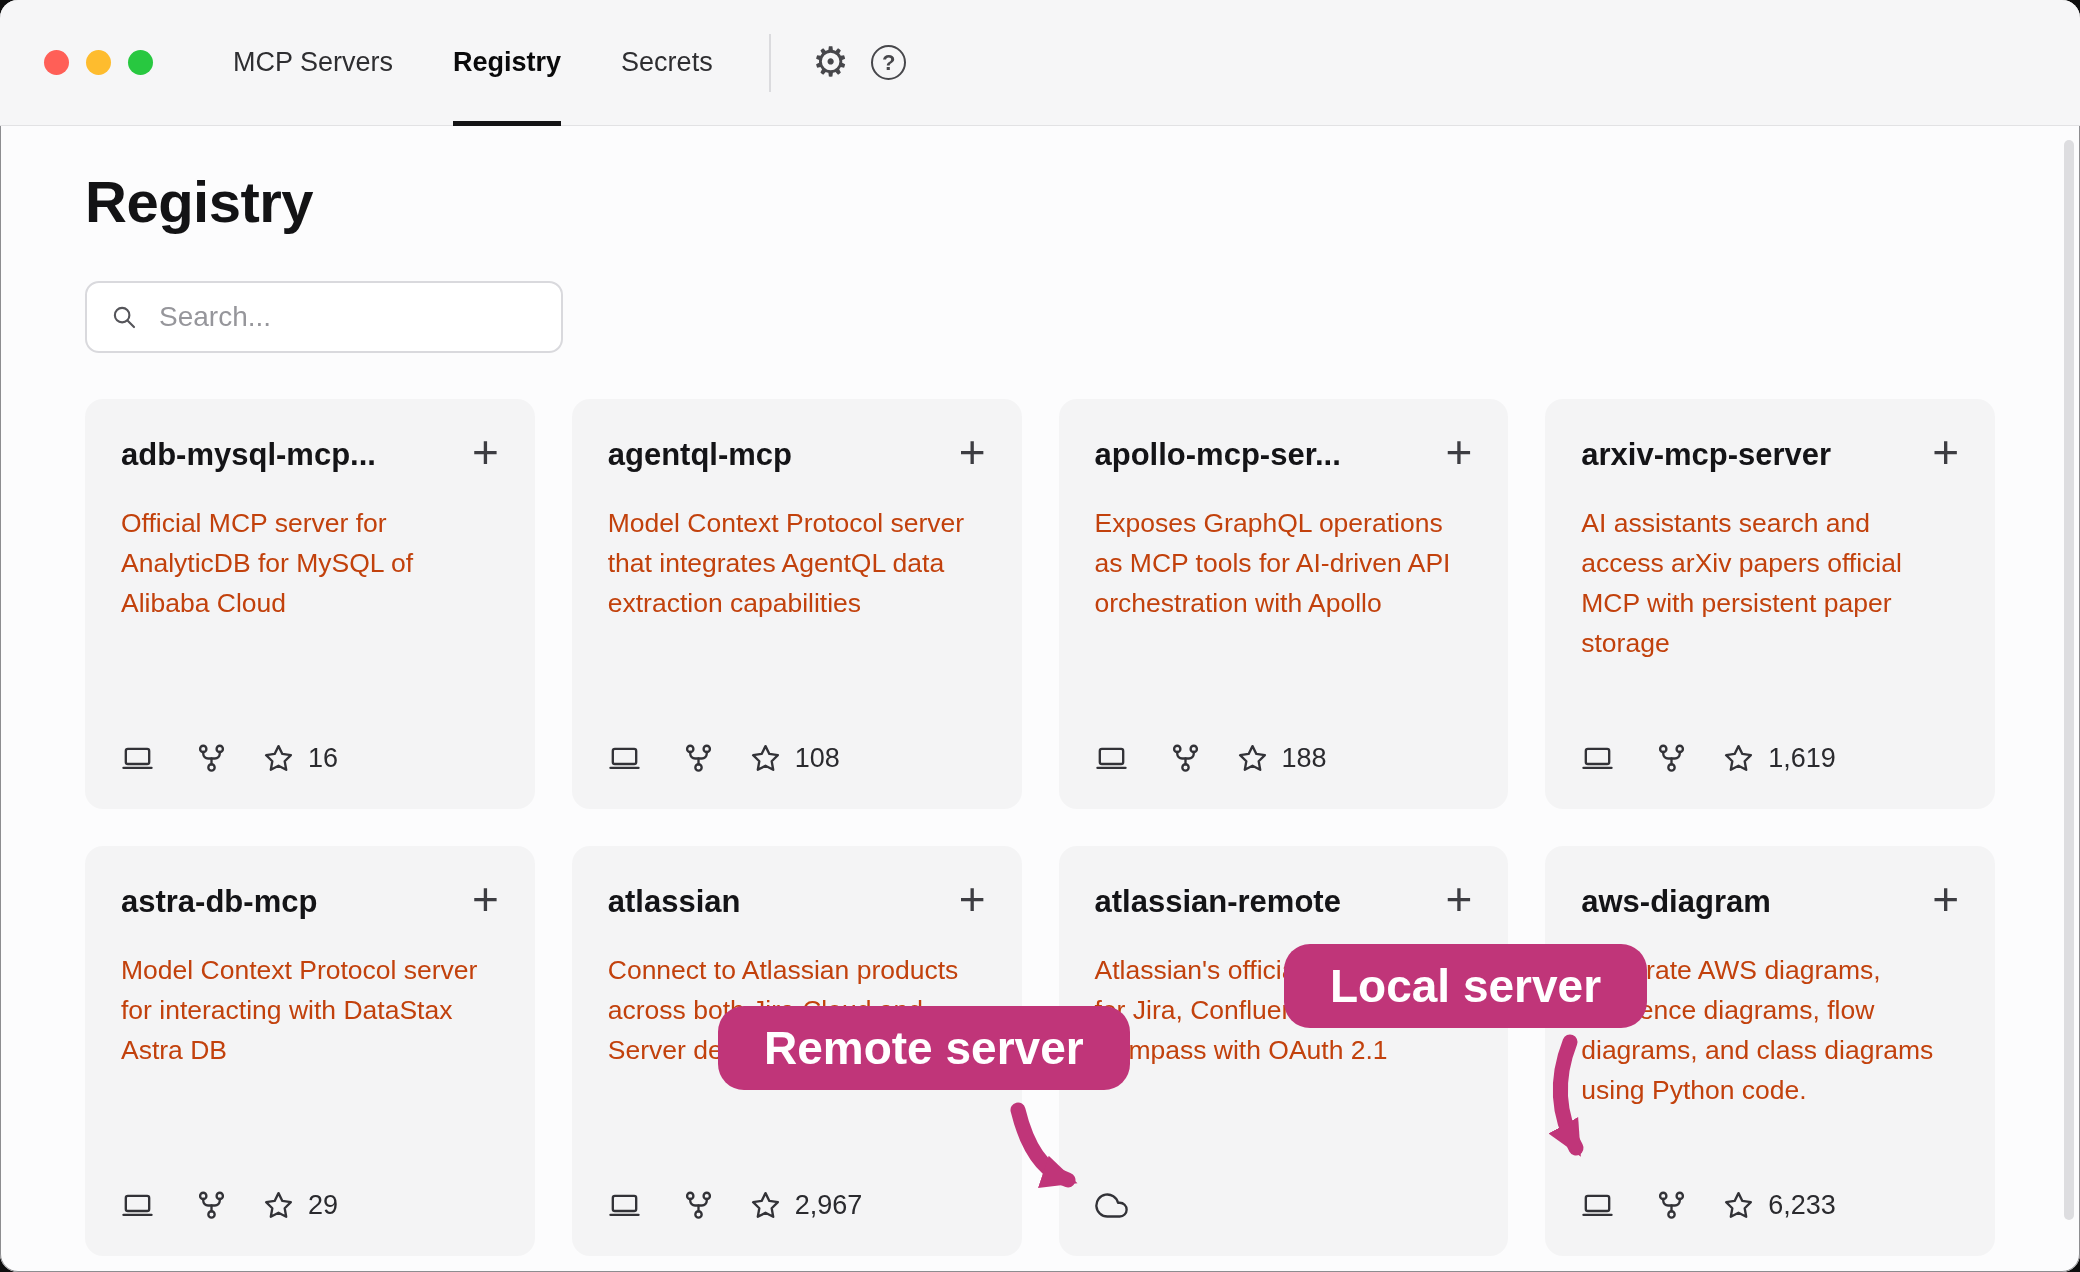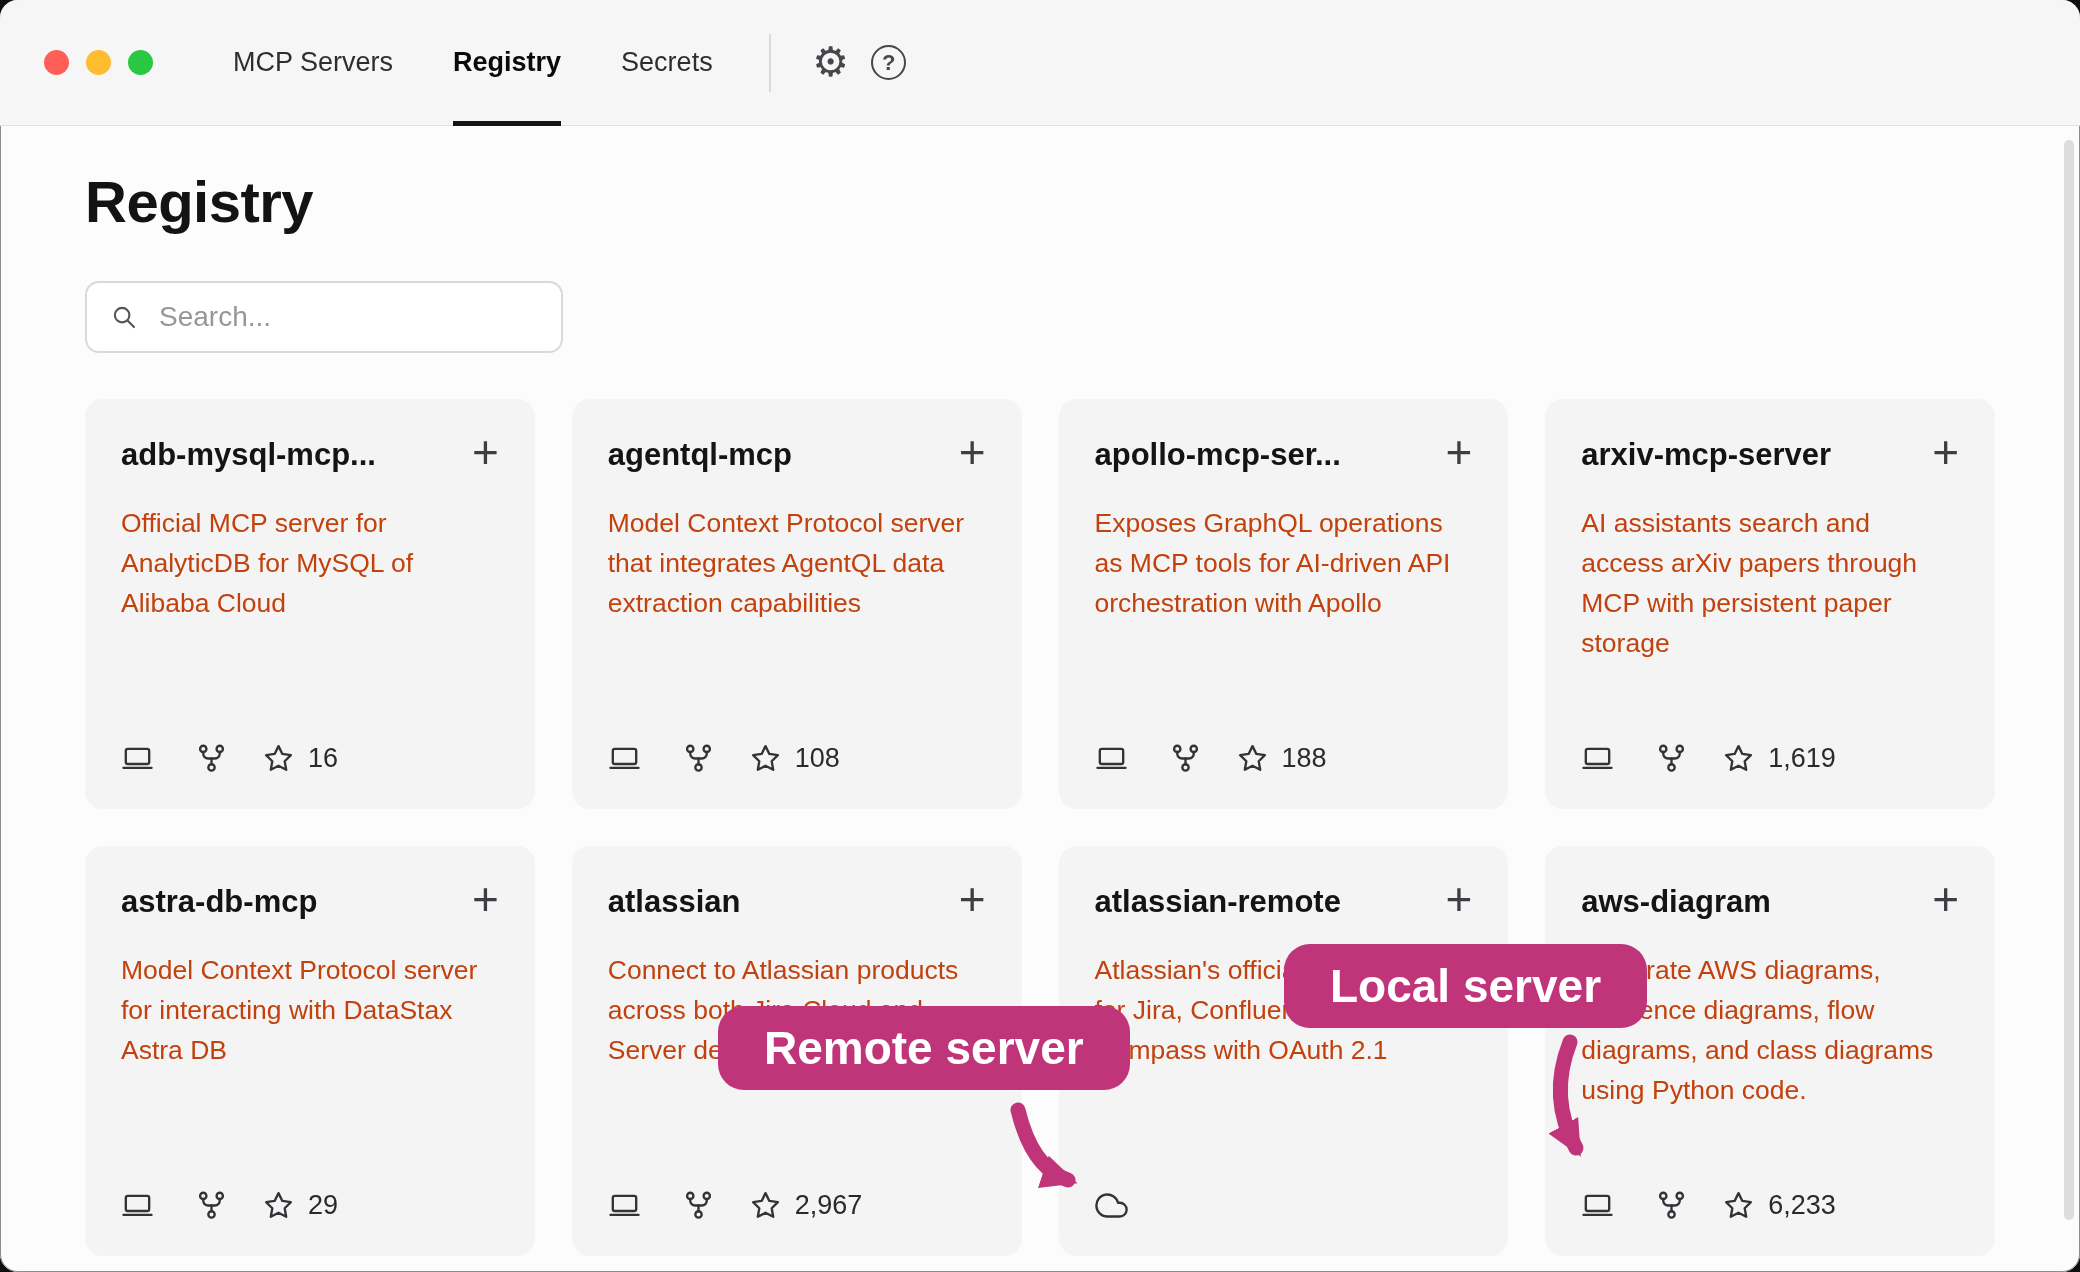--- a/index.html
+++ b/index.html
@@ -258,21 +258,21 @@
             <span>188</span>
           </span>
         </div>
       </div>
 
       <div class="card">
         <div class="card-head">
           <div class="card-title">arxiv-mcp-server</div>
           <button class="add-btn">+</button>
         </div>
-        <div class="card-desc">AI assistants search and access arXiv papers through MCP with persistent paper storage</div>
+        <div class="card-desc">AI assistants search and access arXiv papers official MCP with persistent paper storage</div>
         <div class="card-foot">
           <span class="icon foot-laptop">
               <svg>
                 <use href="#i-laptop"></use>
               </svg>
             </span>
           <span class="icon foot-github">
               <svg>
                 <use href="#i-fork"></use>
               </svg>

